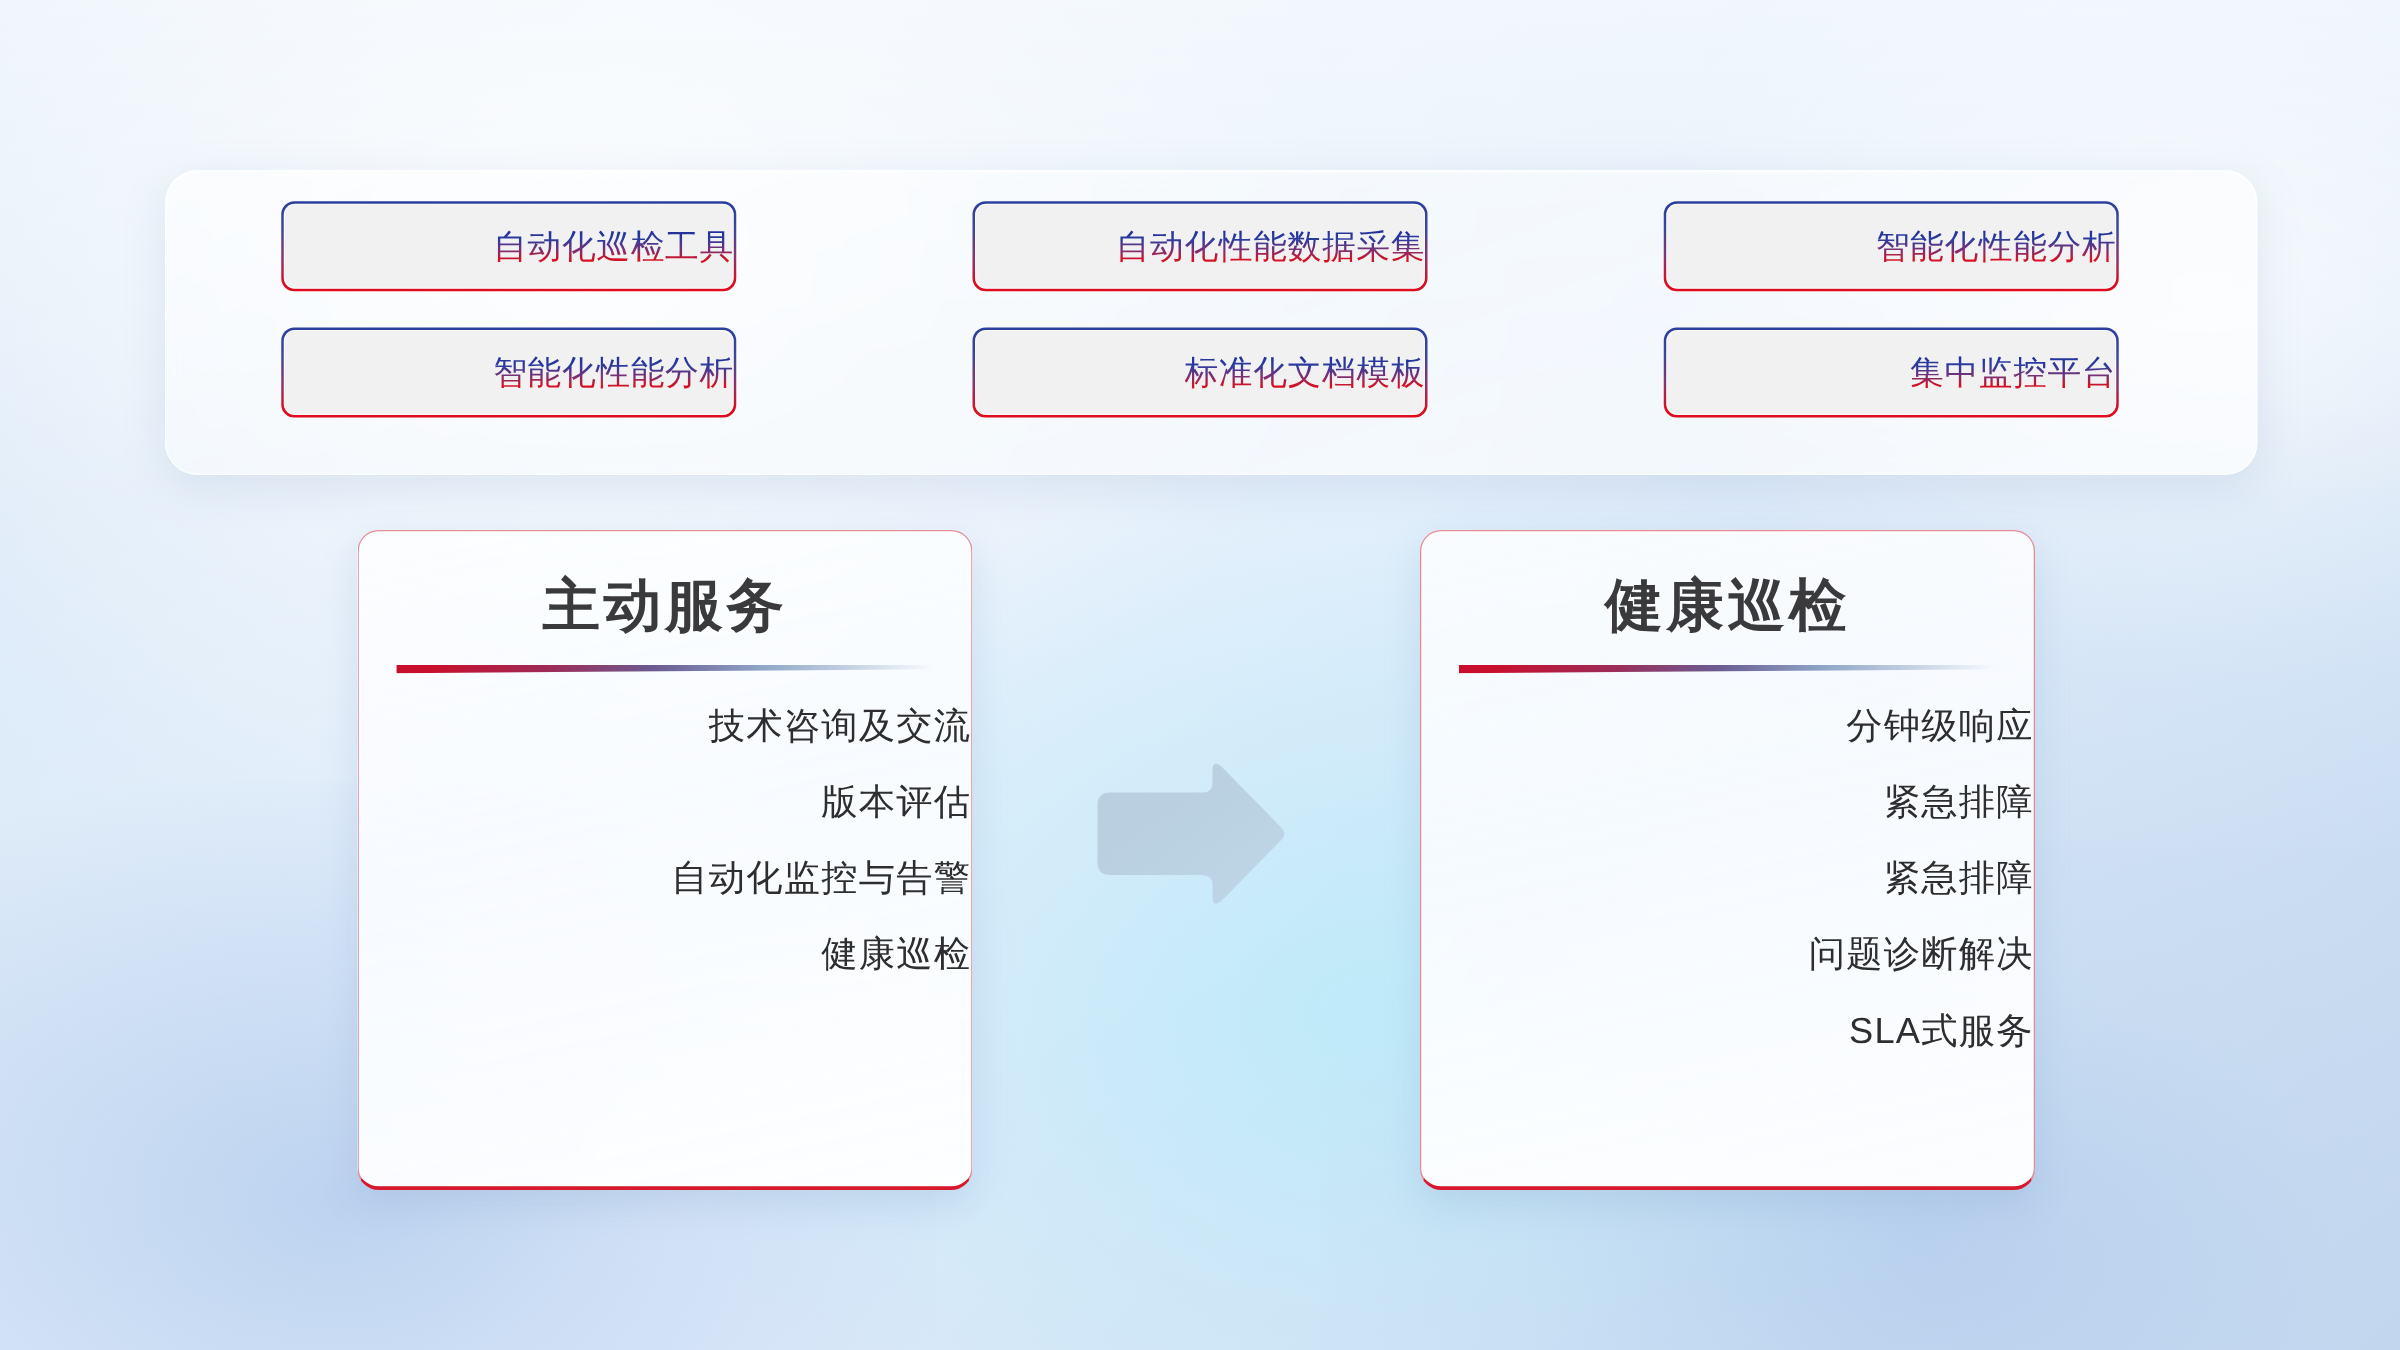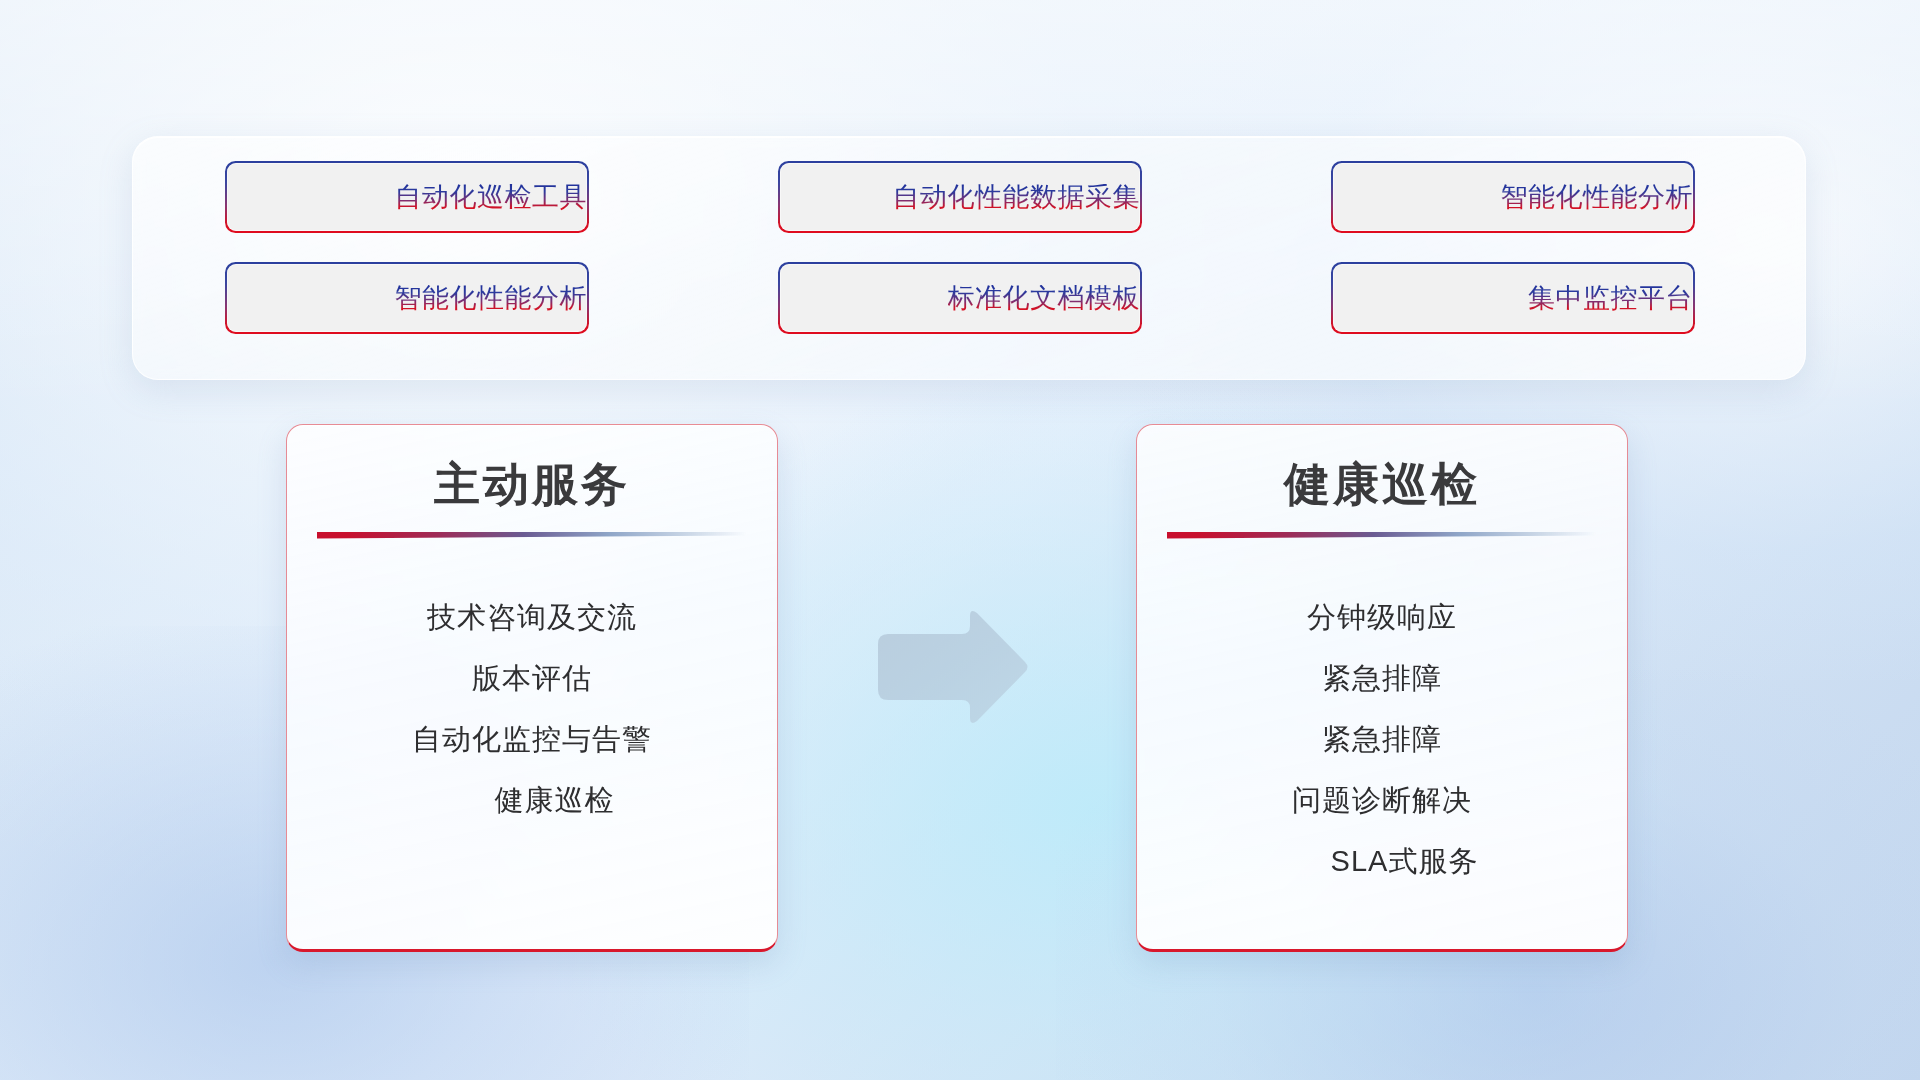--- a/index.html
+++ b/index.html
@@ -134,23 +134,23 @@
     height: 7px;
   }
   .card-divider .bar {
     position: absolute; left: 0; top: 0;
     width: 100%; height: 7px;
     background: linear-gradient(to right, #c8102e 0%, #c8102e 7%, #9e2b57 28%, #6a5b92 48%, #8fa6c8 68%, #c9d6e6 86%, rgba(220,230,242,0) 100%);
     clip-path: polygon(0 0, 100% 0, 100% 55%, 0 100%);
   }
   .card-list {
     list-style: none;
-    margin: 64px 0 0 0;
+    margin: 28px 0 0 0;
     padding: 0;
-    text-align: center;
+    text-align: right;
   }
   .card-list li {
     font-size: 29px;
     color: #2e2e30;
     line-height: 1;
     margin-bottom: 32px;
     letter-spacing: 1px;
   }
   .card-list li:last-child { margin-bottom: 0; padding-left: 45px; }
 

